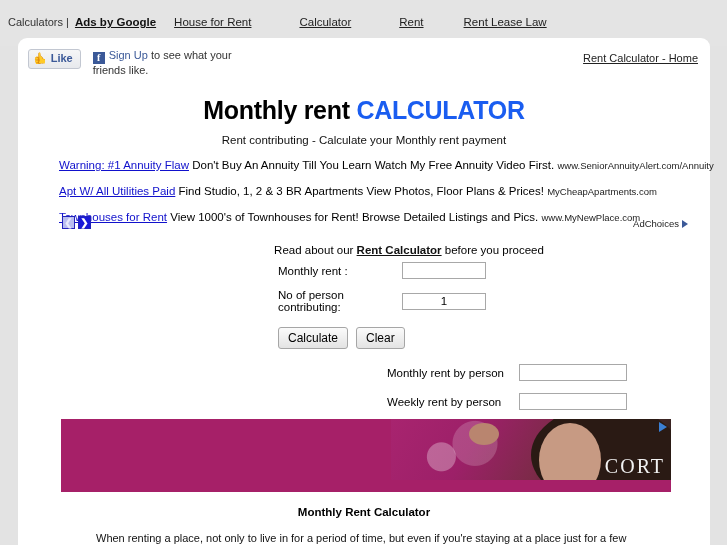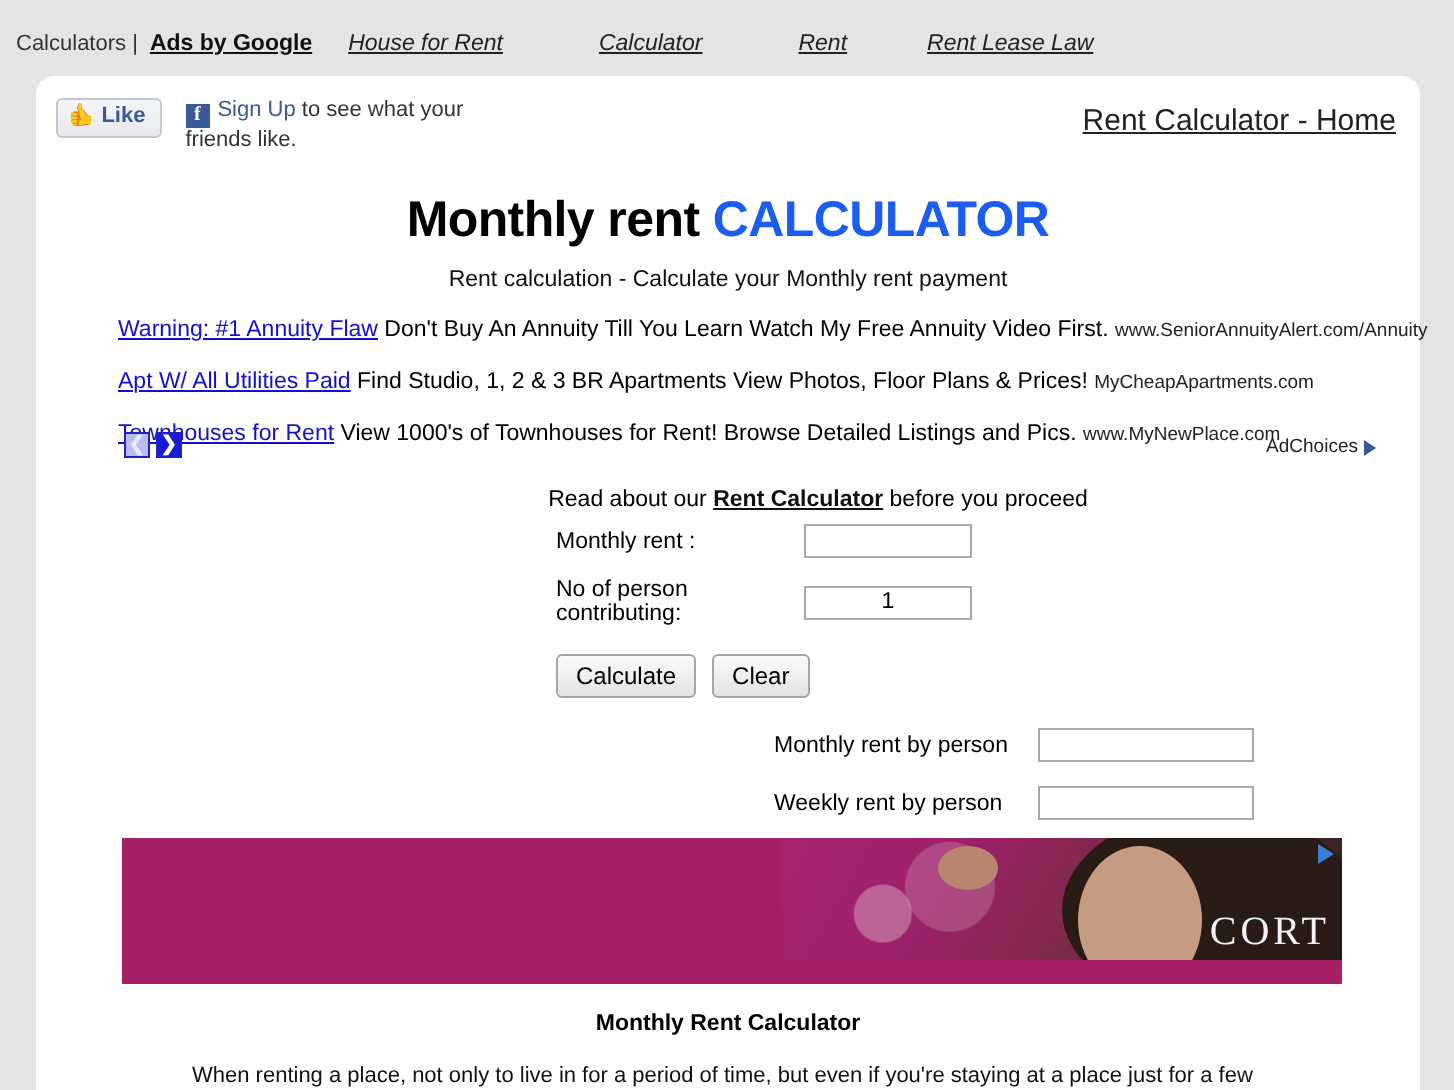--- a/index.html
+++ b/index.html
@@ -43,21 +43,20 @@
     text-decoration: underline;
     margin-right: 18px;
     cursor: pointer;
   }
   #topnav .navlink {
     font-size: 11.5px;
     color: #222;
     text-decoration: underline;
     margin-right: 36px;
     cursor: pointer;
-    font-style: italic;
   }
   #topnav .navlink.wide1 { margin-right: 48px; }
   #topnav .navlink.wide2 { margin-right: 40px; }
 
   
   #panel {
     position: absolute;
     left: 18px;
     top: 38px;
     width: 692px;
@@ -120,21 +119,21 @@
   .fb-signup {
     color: #3b5998;
     text-decoration: none;
     cursor: pointer;
   }
 
   #home-link {
     position: absolute;
     right: 12px;
     top: 14px;
-    font-size: 15px;
+    font-size: 11px;
     color: #222;
     text-decoration: underline;
     cursor: pointer;
   }
 
   
   #title {
     position: absolute;
     top: 58px;
     left: 0;
@@ -427,21 +426,21 @@
       <span>Like</span>
     </span>
     <span class="fb-text">
       <span class="fb-icon">f</span><span class="fb-signup">Sign Up</span><span> to see what your friends like.</span>
     </span>
   </div>
 
   <span id="home-link">Rent Calculator - Home</span>
 
   <div id="title"><span>Monthly rent </span><span class="blue">CALCULATOR</span></div>
-  <div id="subtitle">Rent calculation - Calculate your Monthly rent payment</div>
+  <div id="subtitle">Rent contributing - Calculate your Monthly rent payment</div>
 
   <div id="textads">
     <div class="ad-line"><span class="ad-title">Warning: #1 Annuity Flaw</span><span class="ad-desc"> Don't Buy An Annuity Till You Learn Watch My Free Annuity Video First. </span><span class="ad-url">www.SeniorAnnuityAlert.com/Annuity</span></div>
     <div class="ad-line"><span class="ad-title">Apt W/ All Utilities Paid</span><span class="ad-desc"> Find Studio, 1, 2 &amp; 3 BR Apartments View Photos, Floor Plans &amp; Prices! </span><span class="ad-url">MyCheapApartments.com</span></div>
     <div class="ad-line"><span class="ad-title">Townhouses for Rent</span><span class="ad-desc"> View 1000's of Townhouses for Rent! Browse Detailed Listings and Pics. </span><span class="ad-url">www.MyNewPlace.com</span></div>
   </div>
 
   <div id="adnav">
     <span class="arrow-btn prev">❮</span>
     <span class="arrow-btn next">❯</span>

